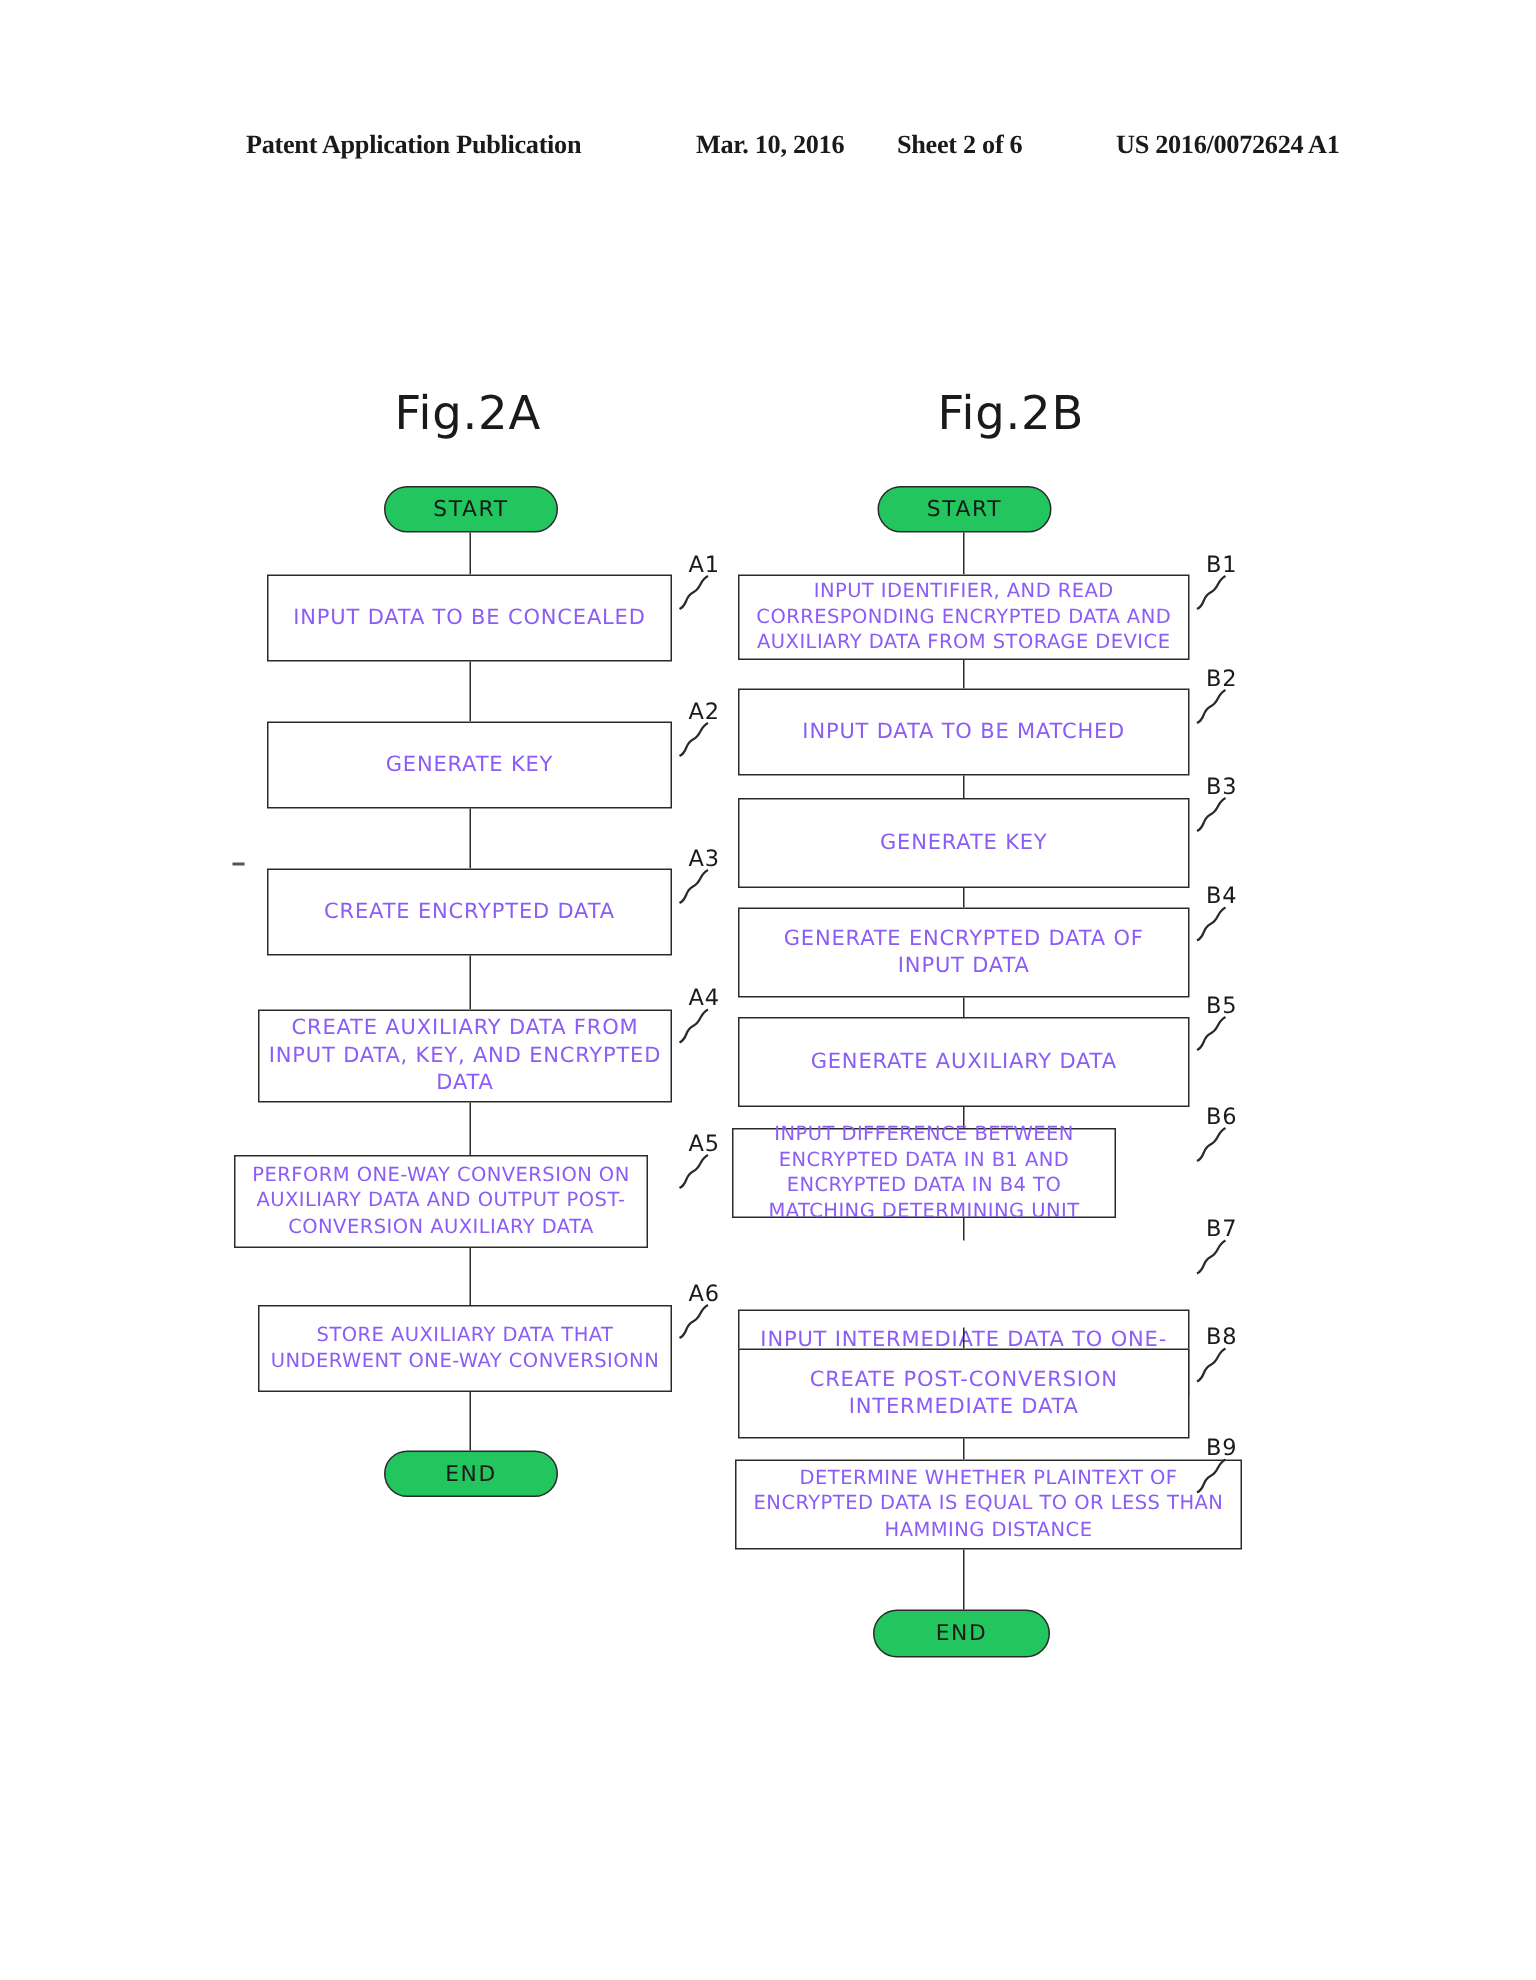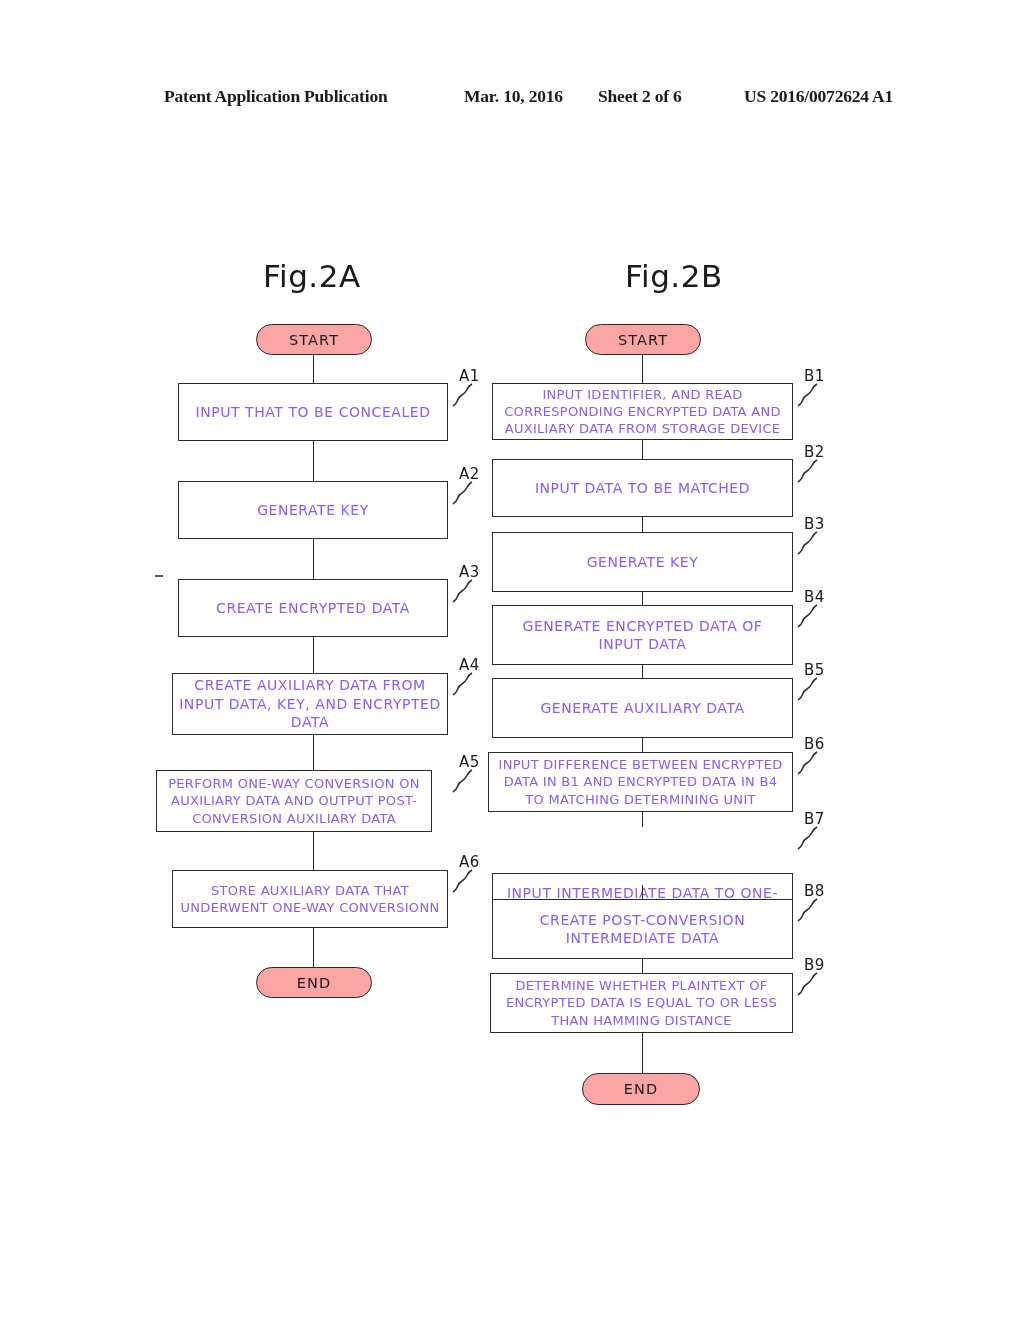--- a/index.html
+++ b/index.html
@@ -46,21 +46,21 @@
     white-space: nowrap;
   }
   #fig-2a-title { left: 263px; top: 258px; }
   #fig-2b-title { left: 625px; top: 258px; }
 
   
   .terminal {
     position: absolute;
     border: 1.6px solid #2a2a2a;
     border-radius: 17px;
-    background: #fca5a5;
+    background: #22c55e;
     display: flex;
     align-items: center;
     justify-content: center;
     font-family: "DejaVu Sans", sans-serif;
     font-size: 14.5px;
     letter-spacing: 1.1px;
     color: #1a1a1a;
     box-sizing: border-box;
   }
 
@@ -125,21 +125,21 @@
 </div>
 
 <div class="speck" style="left:155px; top:575px; width:8px; height:2px;"></div>
 
 <div class="fig-title" id="fig-2a-title">Fig.2A</div>
 
 <div class="terminal" style="left:256px; top:324px; width:116px; height:31px;">START</div>
 
 <div class="conn" style="left:313px; top:355px; height:28px;"></div>
 
-<div class="proc-box" style="left:178px; top:383px; width:270px; height:58px;">INPUT THAT TO BE CONCEALED</div>
+<div class="proc-box" style="left:178px; top:383px; width:270px; height:58px;">INPUT DATA TO BE CONCEALED</div>
 <div class="leader" style="left:448px; top:381px;">
   <svg viewBox="0 0 26 30">
       <path d="M24 3 C18 6, 20 11, 14 14 C8 17, 11 22, 5 25"></path>
     </svg>
 </div>
 <div class="step-label" style="left:459px; top:367px;">A1</div>
 
 <div class="conn" style="left:313px; top:441px; height:40px;"></div>
 
 <div class="proc-box" style="left:178px; top:481px; width:270px; height:58px;">GENERATE KEY</div>
@@ -243,21 +243,21 @@
 <div class="proc-box" style="left:492px; top:678px; width:301px; height:60px;">GENERATE AUXILIARY DATA</div>
 <div class="leader" style="left:793px; top:675px;">
   <svg viewBox="0 0 26 30">
       <path d="M24 3 C18 6, 20 11, 14 14 C8 17, 11 22, 5 25"></path>
     </svg>
 </div>
 <div class="step-label" style="left:804px; top:661px;">B5</div>
 
 <div class="conn" style="left:642px; top:738px; height:14px;"></div>
 
-<div class="proc-box small" style="left:488px; top:752px; width:305px; height:60px;">INPUT DIFFERENCE BETWEEN ENCRYPTED DATA IN B1 AND ENCRYPTED DATA IN B4 TO MATCHING DETERMINING UNIT</div>
+<div class="proc-box small" style="left:488px; top:752px; width:256px; height:60px;">INPUT DIFFERENCE BETWEEN ENCRYPTED DATA IN B1 AND ENCRYPTED DATA IN B4 TO MATCHING DETERMINING UNIT</div>
 <div class="leader" style="left:793px; top:749px;">
   <svg viewBox="0 0 26 30">
       <path d="M24 3 C18 6, 20 11, 14 14 C8 17, 11 22, 5 25"></path>
     </svg>
 </div>
 <div class="step-label" style="left:804px; top:735px;">B6</div>
 
 <div class="conn" style="left:642px; top:812px; height:15px;"></div>
 
 <div class="proc-box" style="left:492px; top:873px; width:301px; height:58px;">INPUT INTERMEDIATE DATA TO ONE-WAY CONVERTING UNIT</div>
@@ -273,21 +273,21 @@
 <div class="proc-box" style="left:492px; top:899px; width:301px; height:60px;">CREATE POST-CONVERSION INTERMEDIATE DATA</div>
 <div class="leader" style="left:793px; top:896px;">
   <svg viewBox="0 0 26 30">
       <path d="M24 3 C18 6, 20 11, 14 14 C8 17, 11 22, 5 25"></path>
     </svg>
 </div>
 <div class="step-label" style="left:804px; top:882px;">B8</div>
 
 <div class="conn" style="left:642px; top:959px; height:14px;"></div>
 
-<div class="proc-box small" style="left:490px; top:973px; width:303px; height:60px;">DETERMINE WHETHER PLAINTEXT OF ENCRYPTED DATA IS EQUAL TO OR LESS THAN HAMMING DISTANCE</div>
+<div class="proc-box small" style="left:490px; top:973px; width:338px; height:60px;">DETERMINE WHETHER PLAINTEXT OF ENCRYPTED DATA IS EQUAL TO OR LESS THAN HAMMING DISTANCE</div>
 <div class="leader" style="left:793px; top:970px;">
   <svg viewBox="0 0 26 30">
       <path d="M24 3 C18 6, 20 11, 14 14 C8 17, 11 22, 5 25"></path>
     </svg>
 </div>
 <div class="step-label" style="left:804px; top:956px;">B9</div>
 
 <div class="conn" style="left:642px; top:1033px; height:40px;"></div>
 
 <div class="terminal" style="left:582px; top:1073px; width:118px; height:32px;">END</div>

